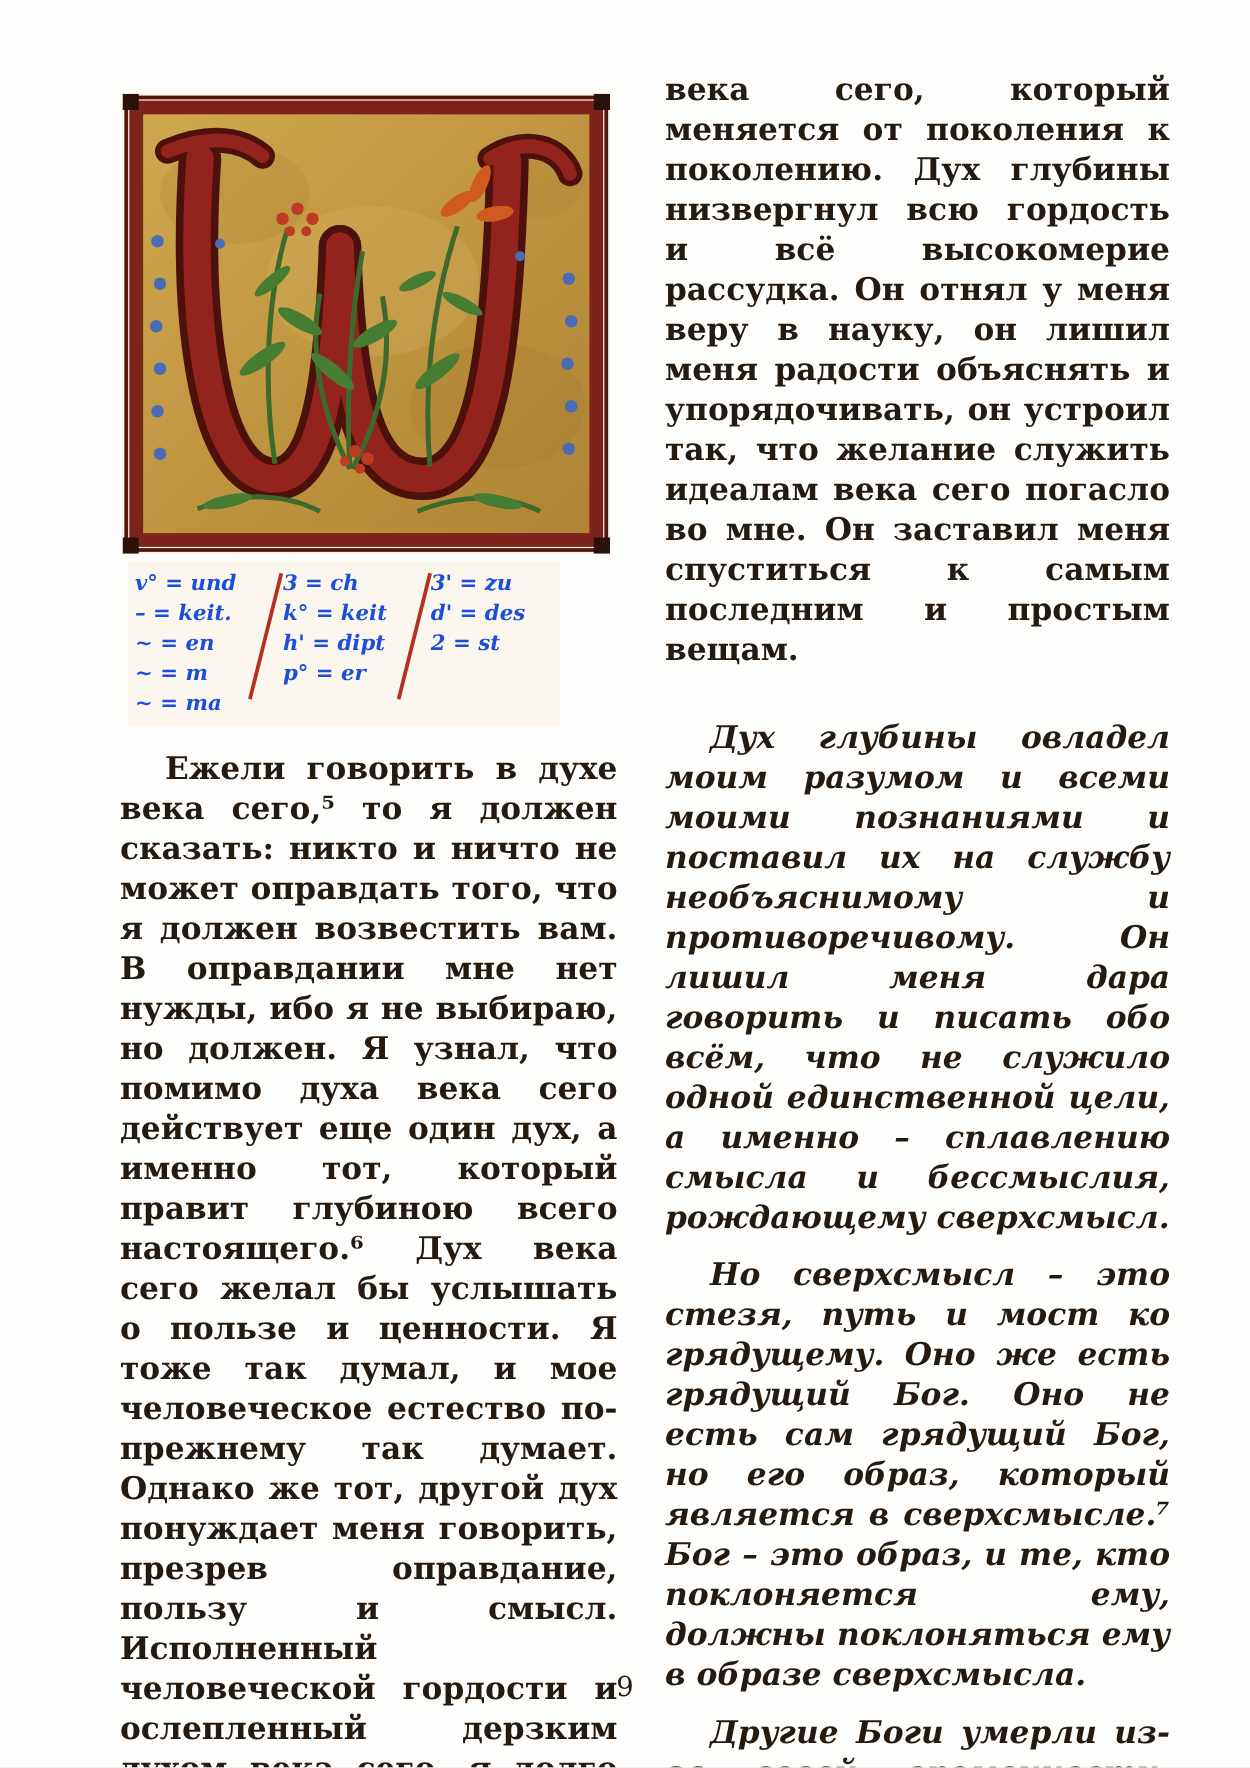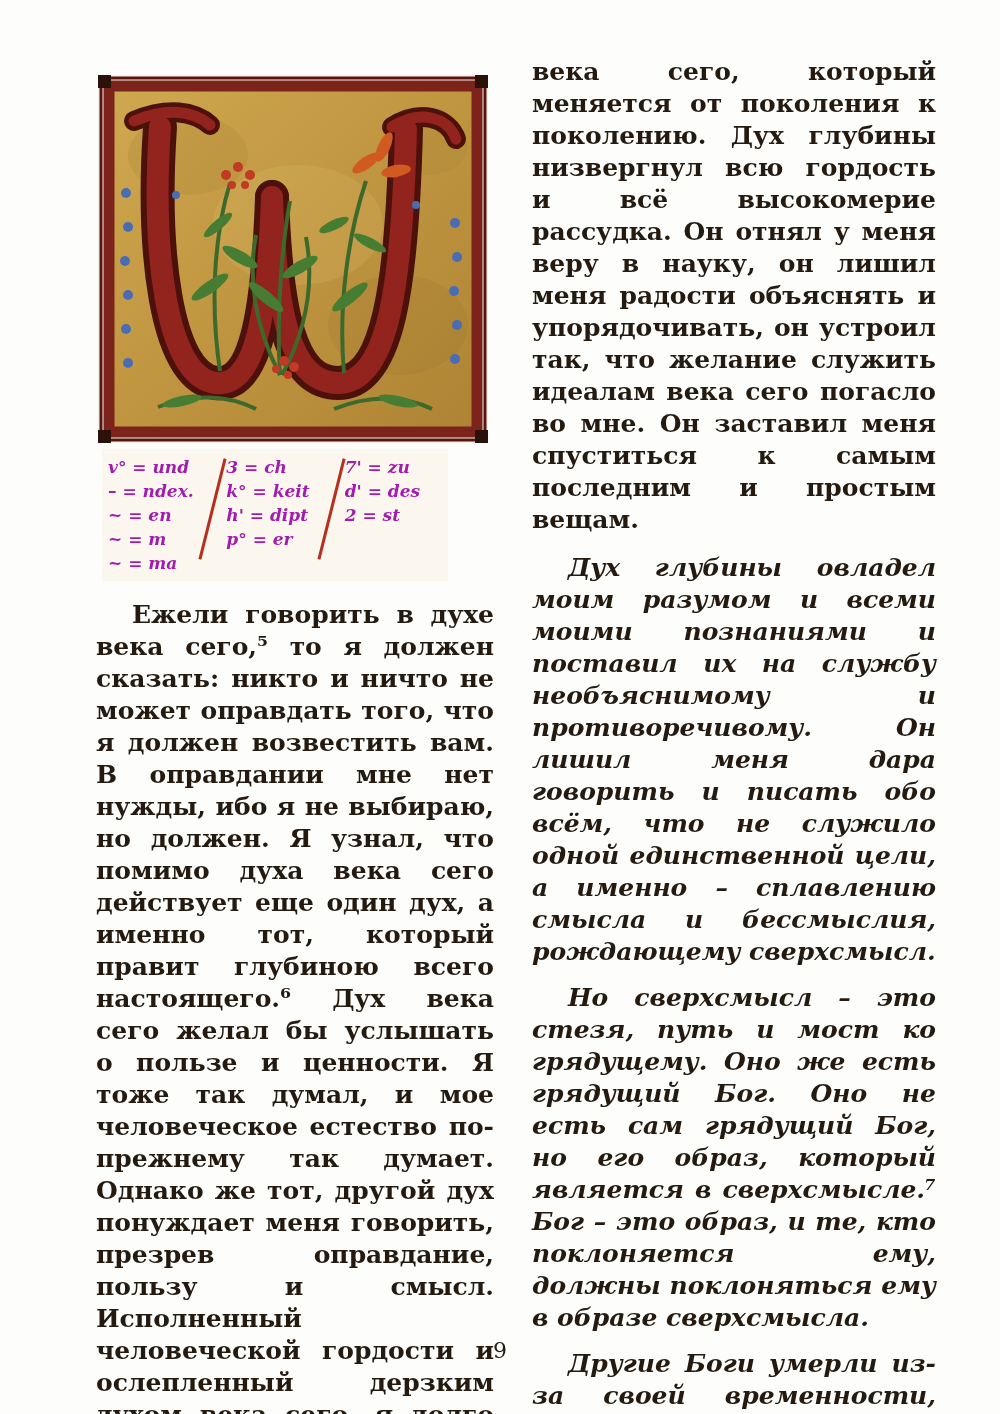--- a/index.html
+++ b/index.html
@@ -12,35 +12,35 @@
   .col-left  { left:96px;  top:75px; width:398px; }
   .col-right { left:532px; top:56px; width:404px; }
 
   .para {
     margin:0; font-weight:bold; font-size:25px; line-height:32px;
     text-align:justify; text-indent:36px; color:#241a10;
     hyphens:auto; -webkit-hyphens:auto;
   }
   .para.no-indent { text-indent:0; }
   .para.italic { font-style:italic;margin-top:14px; }
-  .para.gap { margin-top:16px; }
+  .para.gap { margin-top:38px; }
 
   figure.illum { margin:0; padding:0; }
   .illum svg { display:block; margin-left:2px; }
 
   .abbrev { width:334px; margin:6px 0 0 6px; background:#fbf7ee; padding:4px 6px 6px 6px; }
   .abbrev-heading {
     font-family:"DejaVu Serif", serif; font-style:italic; font-weight:bold;
     font-size:29px; line-height:38px; color:#8c3318; white-space:nowrap;
   }
   .abbrev-initial { color:#b5301f; font-size:38px; }
   .abbrev-cols { display:flex; align-items:flex-start; margin-top:2px; }
   .abbrev-col {
     list-style:none; margin:0; padding:0; flex:1;
-    font-style:italic; font-weight:bold; font-size:17px; line-height:24px; color:#a21caf;
+    font-style:italic; font-weight:bold; font-size:17px; line-height:24px; color:#1d4ed8;
     white-space:nowrap;
   }
   .abbrev-col li { margin:0; }
   .abbrev-slash {
     width:0; height:104px; border-left:3px solid #b5301f;
     transform:rotate(14deg); margin:2px 12px 0 6px; flex:none;
   }
 
   .left-text { margin-top:18px; }
 
@@ -147,35 +147,35 @@
           <circle cx="357" cy="284" r="5"></circle>
           <circle cx="78" cy="120" r="4"></circle>
             <circle cx="318" cy="130" r="4"></circle>
         </g>
       </svg>
 
       <div class="abbrev">
         <div class="abbrev-cols">
           <ul class="abbrev-col">
             <li>v° = und</li>
-            <li>– = ndex.</li>
+            <li>– = keit.</li>
             <li>~ = en</li>
             <li>~ = m</li>
             <li>~ = ma</li>
           </ul>
           <div class="abbrev-slash"></div>
           <ul class="abbrev-col">
             <li>3 = ch</li>
             <li>k° = keit</li>
             <li>h' = dipt</li>
             <li>p° = er</li>
           </ul>
           <div class="abbrev-slash"></div>
           <ul class="abbrev-col">
-            <li>7' = zu</li>
+            <li>3' = zu</li>
             <li>d' = des</li>
             <li>2 = st</li>
           </ul>
         </div>
       </div>
     </figure>
 
     <p class="para left-text" lang="ru">Ежели говорить в духе века сего,⁵ то я должен сказать: никто и ничто не может оправдать того, что я должен возвестить вам. В оправдании мне нет нужды, ибо я не выбираю, но должен. Я узнал, что помимо духа века сего действует еще один дух, а именно тот, который правит глубиною всего настоящего.⁶ Дух века сего желал бы услышать о пользе и ценности. Я тоже так думал, и мое человеческое естество по-прежнему так думает. Однако же тот, другой дух понуждает меня говорить, презрев оправдание, пользу и смысл. Исполненный человеческой гордости и ослепленный дерзким духом века сего, я долго тщился не подпускать к себе тот, другой дух. Но для меня несомненно, что дух глубины с древнейших времен и до скончания мира обладает силой высшею, нежели дух</p>
   </div>
 

